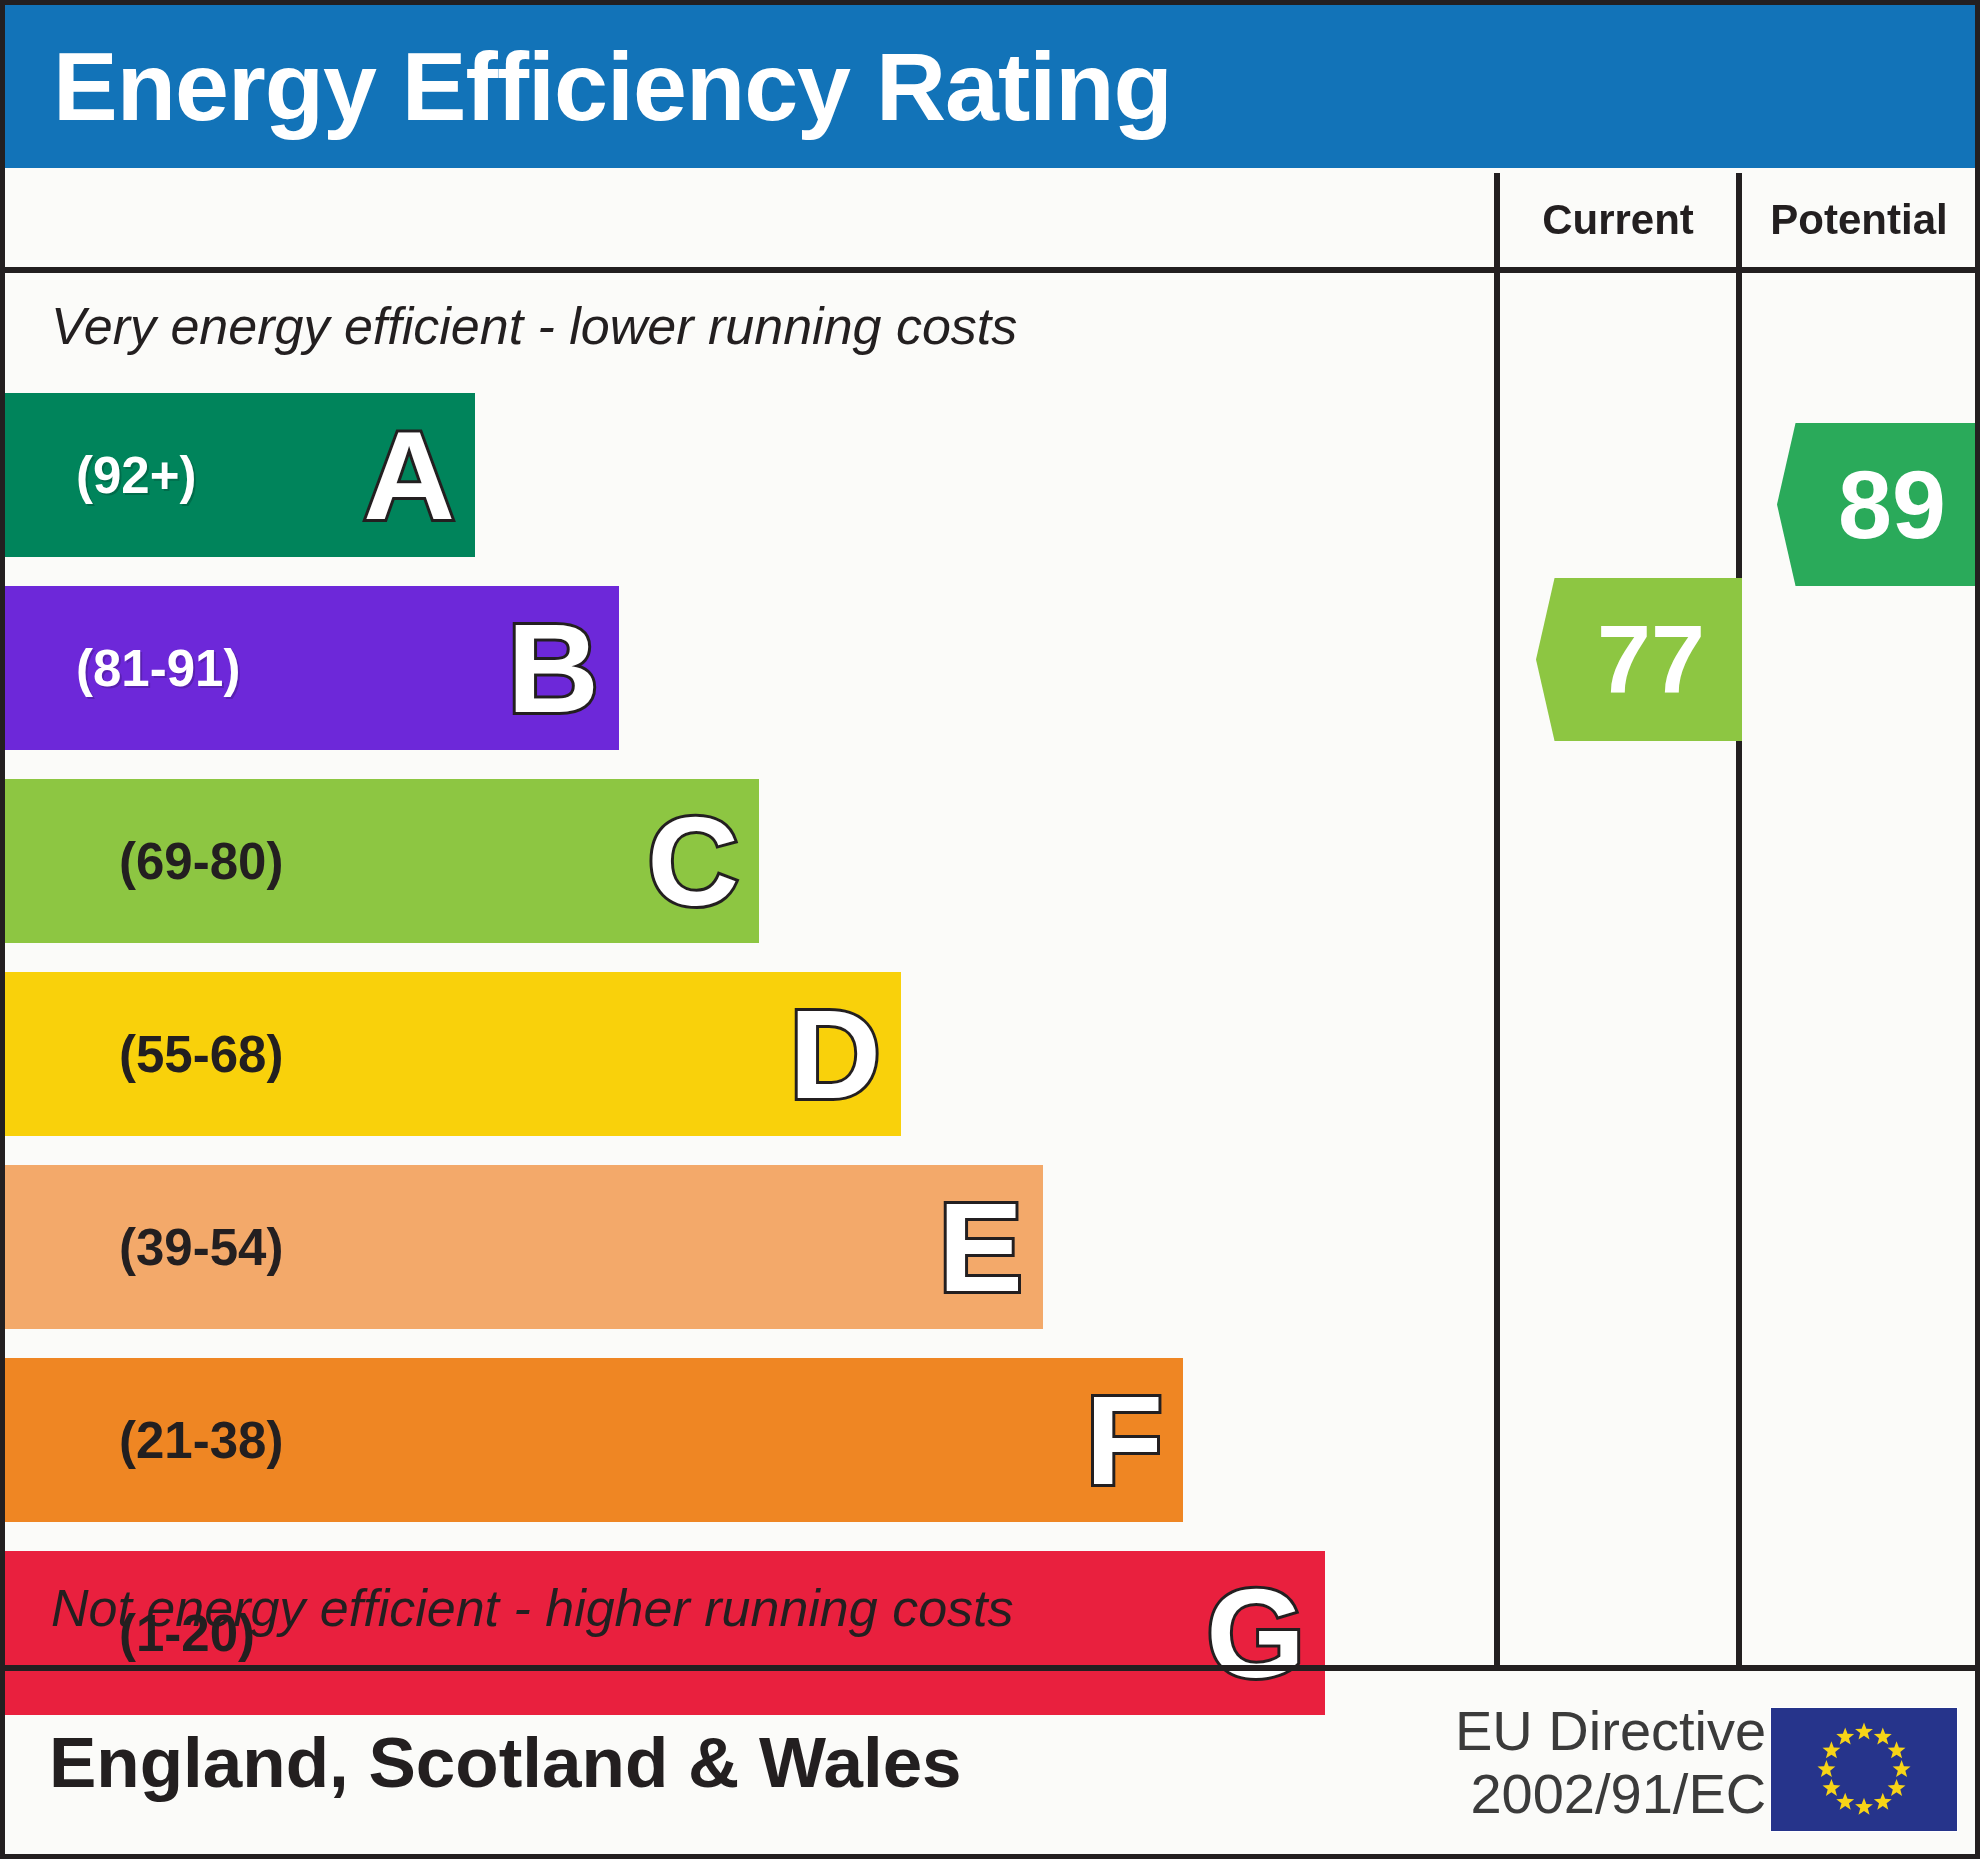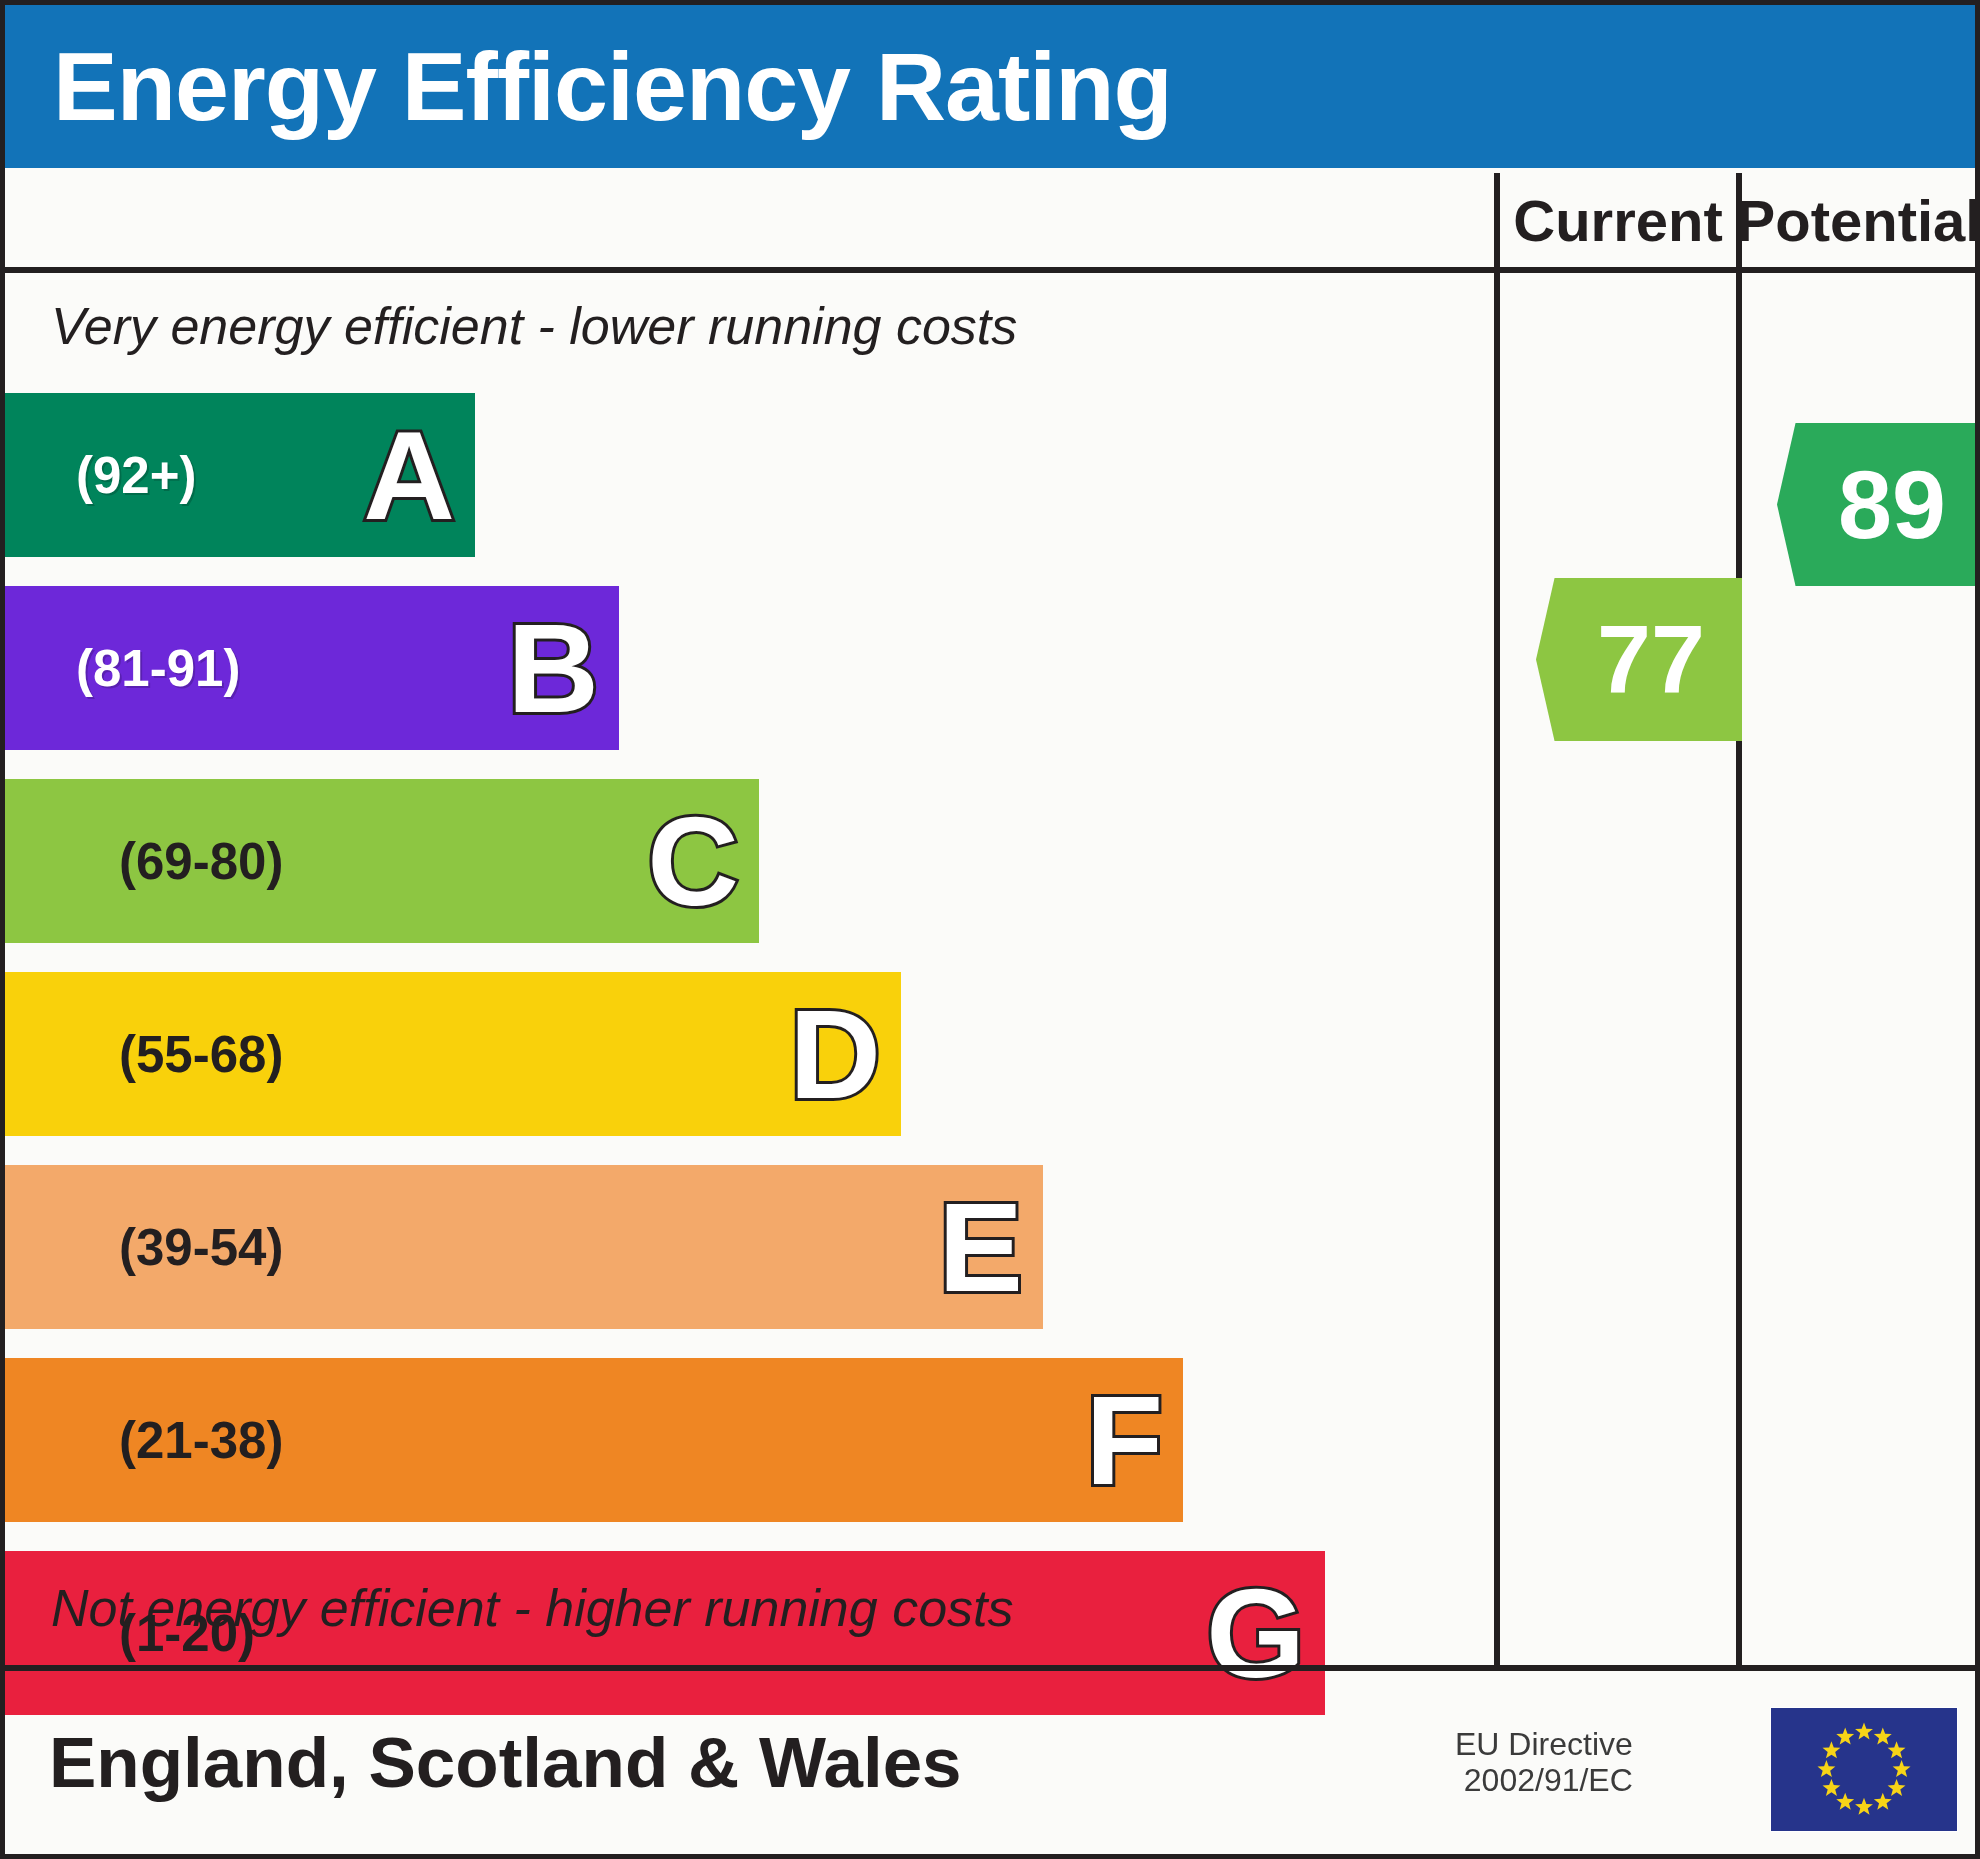--- a/index.html
+++ b/index.html
@@ -49,21 +49,21 @@
     width: 1970px;
     height: 94px;
   }
   .col-head {
     position: absolute;
     top: 0;
     height: 94px;
     display: flex;
     align-items: center;
     justify-content: center;
-    font-size: 58px;
+    font-size: 42px;
     font-weight: bold;
     color: #231f20;
     box-sizing: border-box;
   }
   .col-head-current {
     left: 1489px;
     width: 242px;
     border-left: 6px solid #231f20;
   }
   .col-head-potential {
@@ -211,21 +211,21 @@
     font-size: 71px;
     font-weight: bold;
     color: #231f20;
     white-space: nowrap;
     line-height: 1;
   }
   .footer-directive {
     position: absolute;
     left: 1450px;
     text-align: right;
-    font-size: 32px;
+    font-size: 56px;
     color: #3b3b3b;
     line-height: 1.12;
     white-space: nowrap;
   }
   .eu-flag {
     position: absolute;
     left: 1765px;
     top: 36px;
     width: 188px;
     height: 125px;

